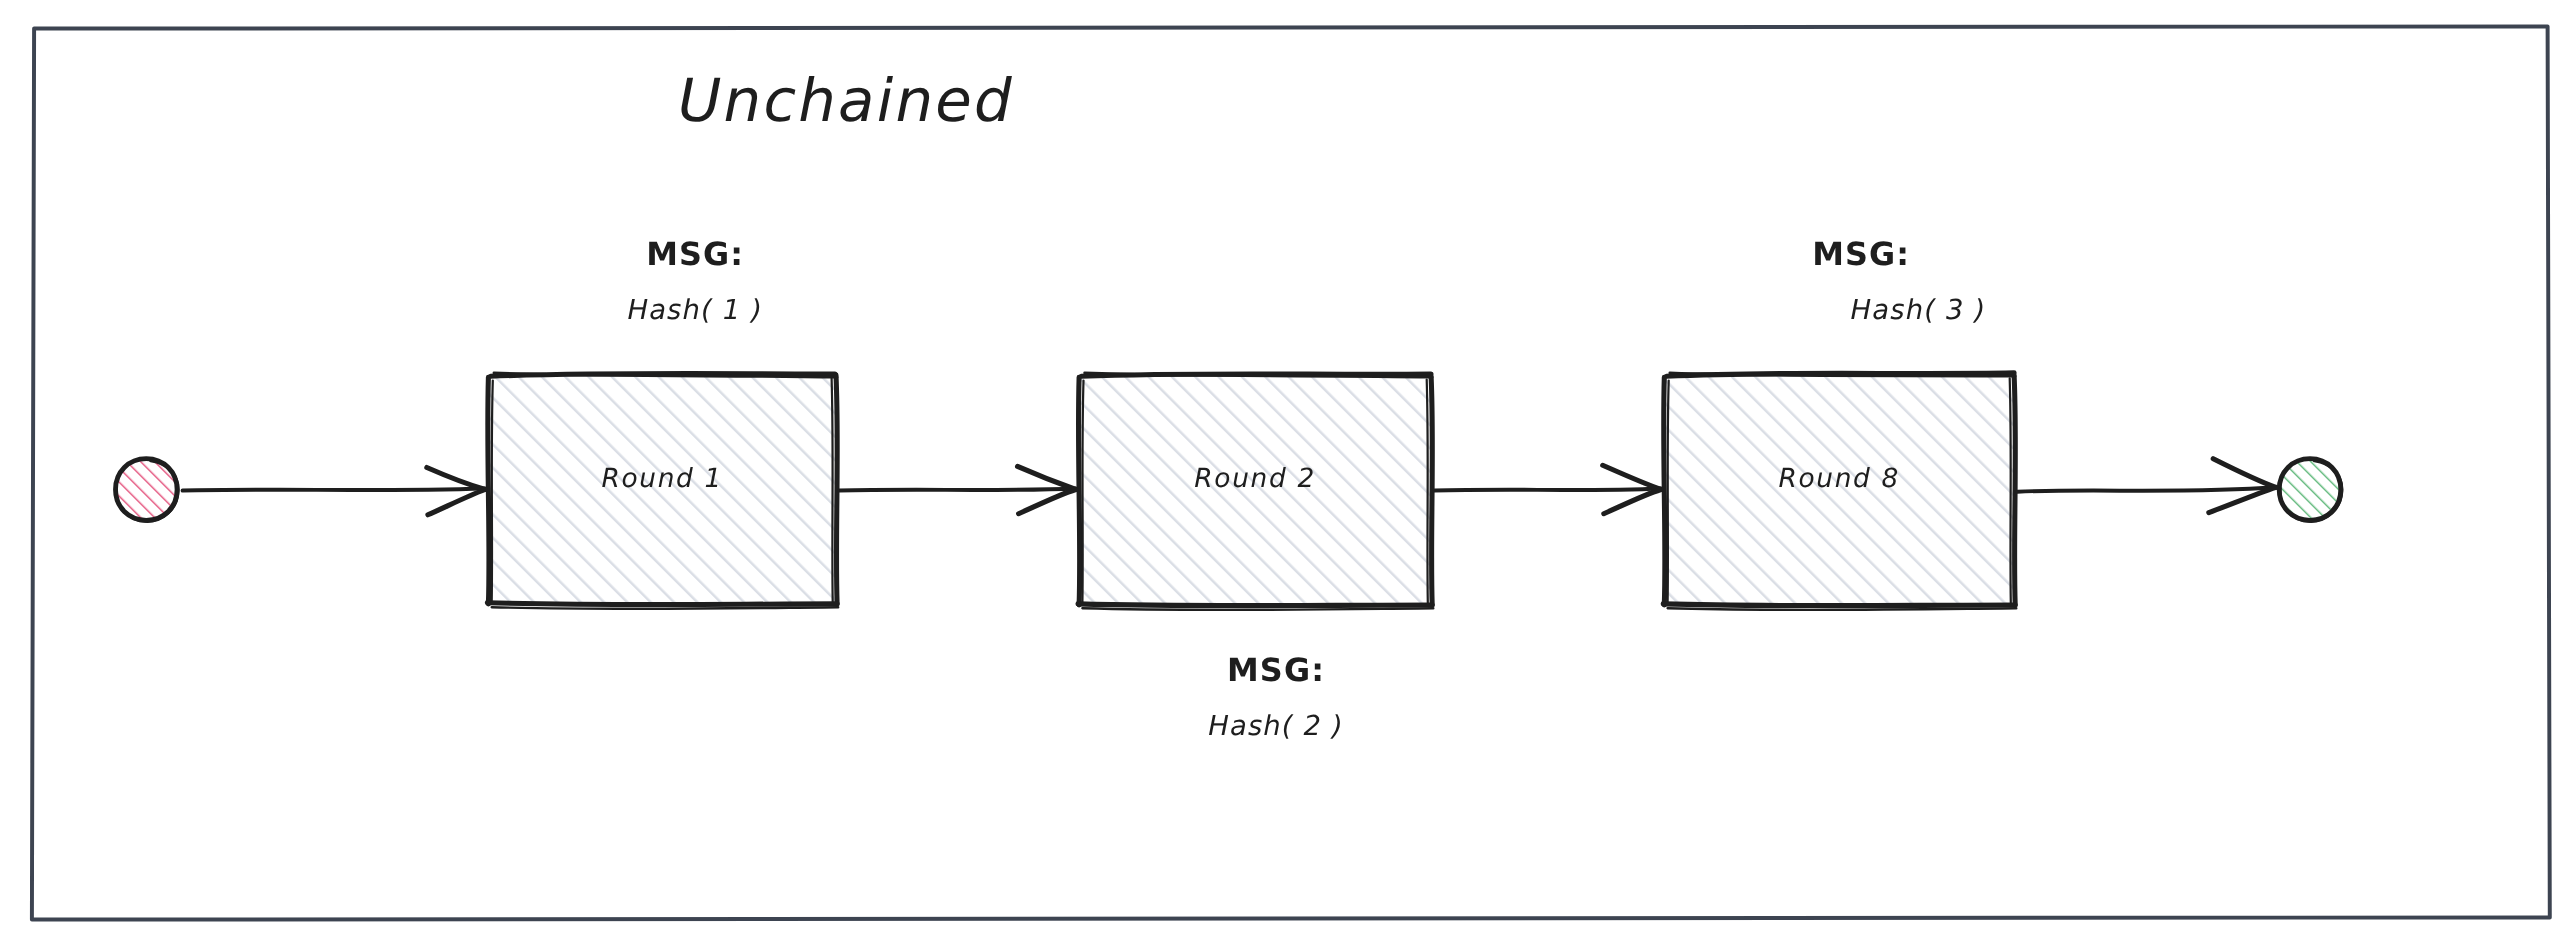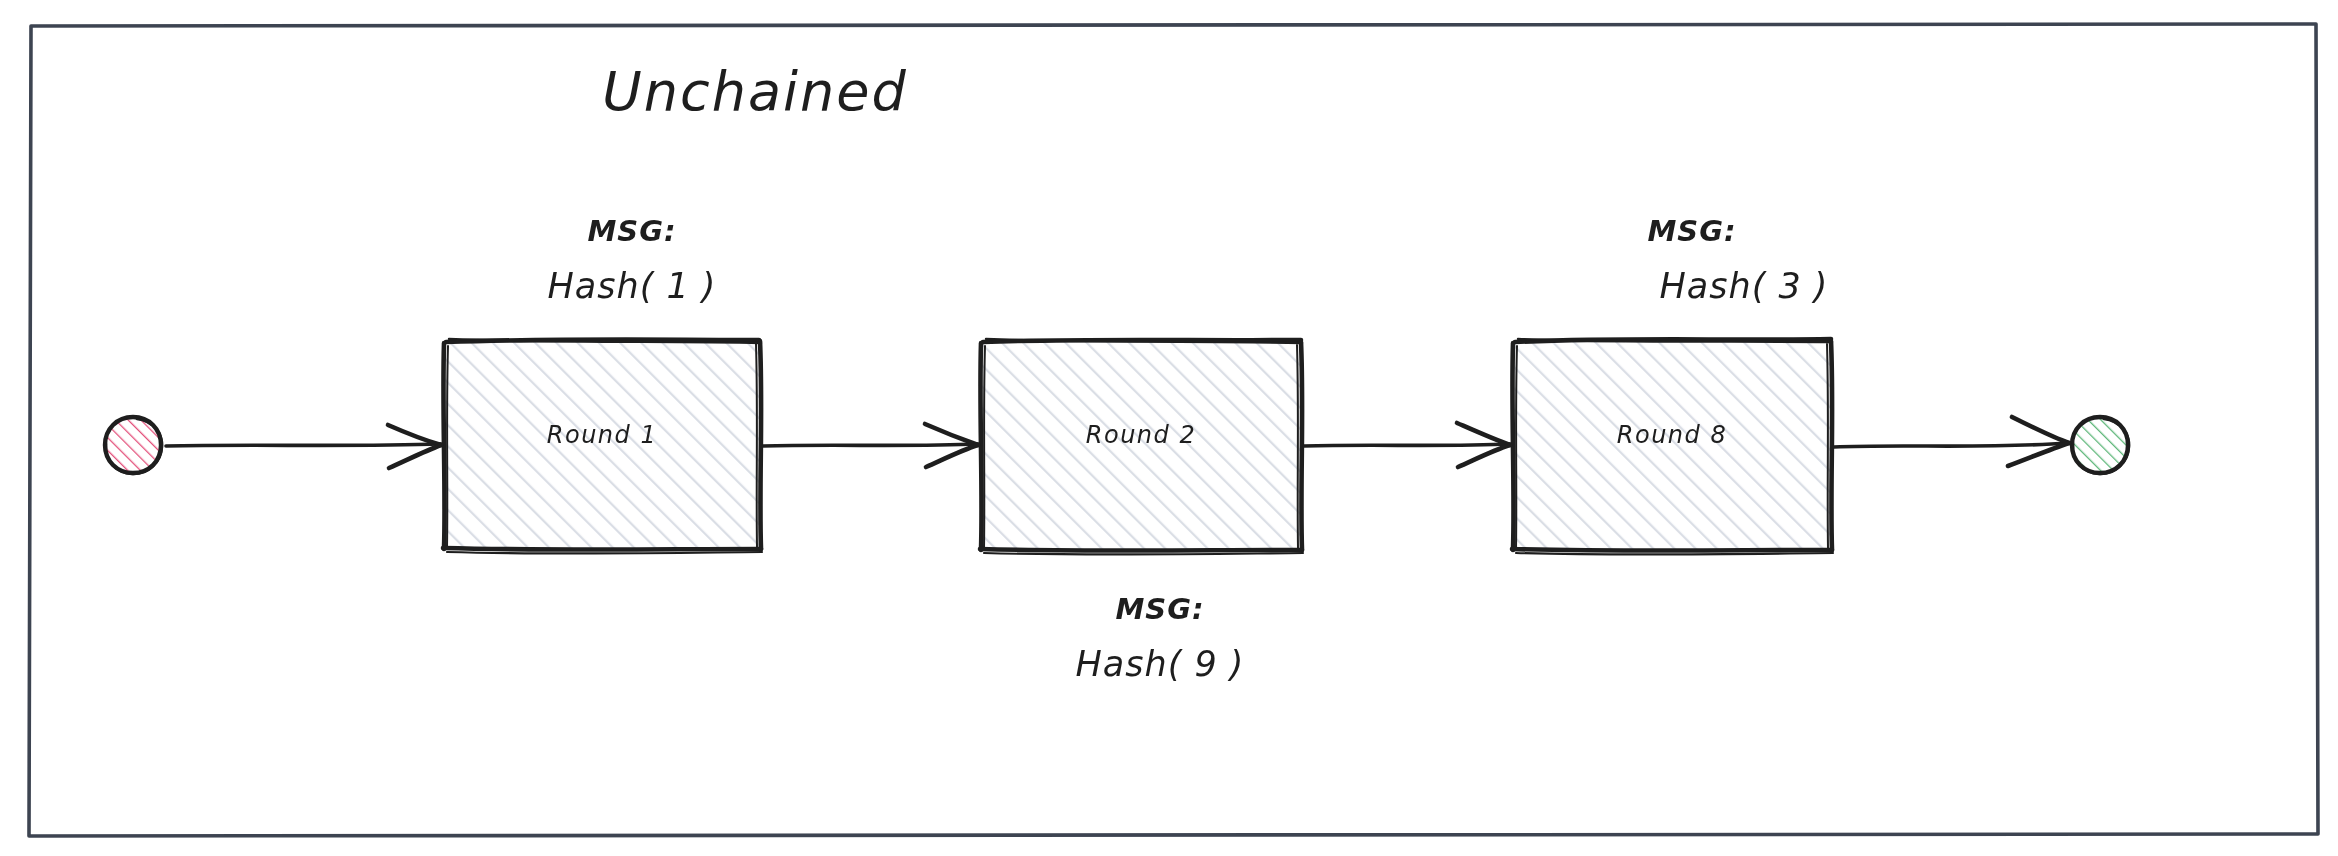--- a/index.html
+++ b/index.html
@@ -31,34 +31,34 @@
     font-family: "DejaVu Sans", sans-serif;
     white-space: pre;
     line-height: 1;
     letter-spacing: 0.5px;
   }
   .title-text {
     font-size: 54px;
     font-style: italic;
     font-weight: 400;
     letter-spacing: 2px;
+    margin-left: 14px;
   }
   .box-label {
     font-size: 24px;
     font-style: italic;
     letter-spacing: 1.5px;
   }
   .edge-label {
     font-size: 29px;
-    font-style: italic;
     font-weight: 700;
     letter-spacing: 1px;
   }
   .edge-label-sub {
-    font-size: 35px;
+    font-size: 25px;
     font-style: italic;
     font-weight: 400;
     letter-spacing: 1px;
   }
   .center {
     transform: translateX(-50%);
   }
 </style>
 </head>
 <body>
@@ -158,18 +158,18 @@
   <div class="txt title-text center" style="left:755px; top:65px;">Unchained</div>
 
   <div class="txt box-label center" style="left:602px; top:423px;">Round 1</div>
   <div class="txt box-label center" style="left:1141px; top:423px;text-align:right;">Round 2</div>
   <div class="txt box-label center" style="left:1672px; top:423px;">Round 8</div>
 
   <div class="txt edge-label center" style="left:632px; top:217px;">MSG:</div>
   <div class="txt edge-label-sub center" style="left:632px; top:269px;">Hash( 1 )</div>
 
   <div class="txt edge-label center" style="left:1160px; top:595px;">MSG:</div>
-  <div class="txt edge-label-sub center" style="left:1160px; top:647px;">Hash( 9 )</div>
+  <div class="txt edge-label-sub center" style="left:1160px; top:647px;">Hash( 2 )</div>
 
   <div class="txt edge-label center" style="left:1692px; top:217px;">MSG:</div>
   <div class="txt edge-label-sub center" style="left:1744px; top:269px;">Hash( 3 )</div>
 
 </div>
 
 </body></html>

